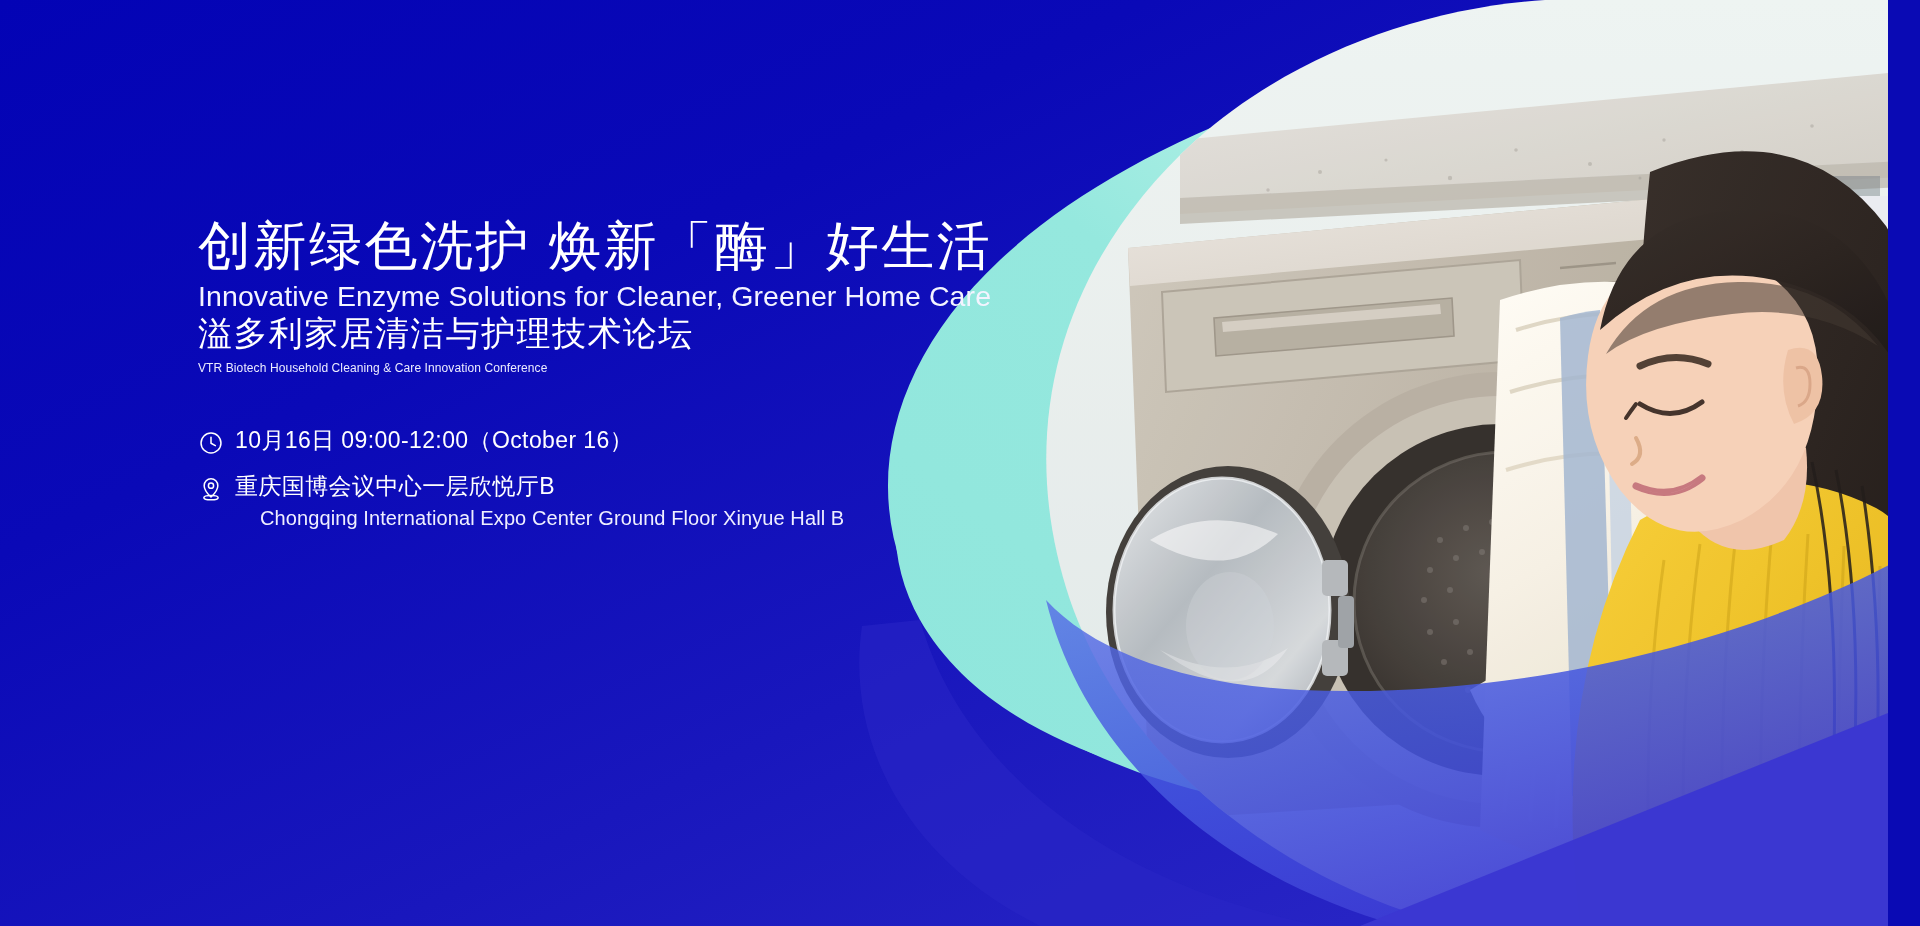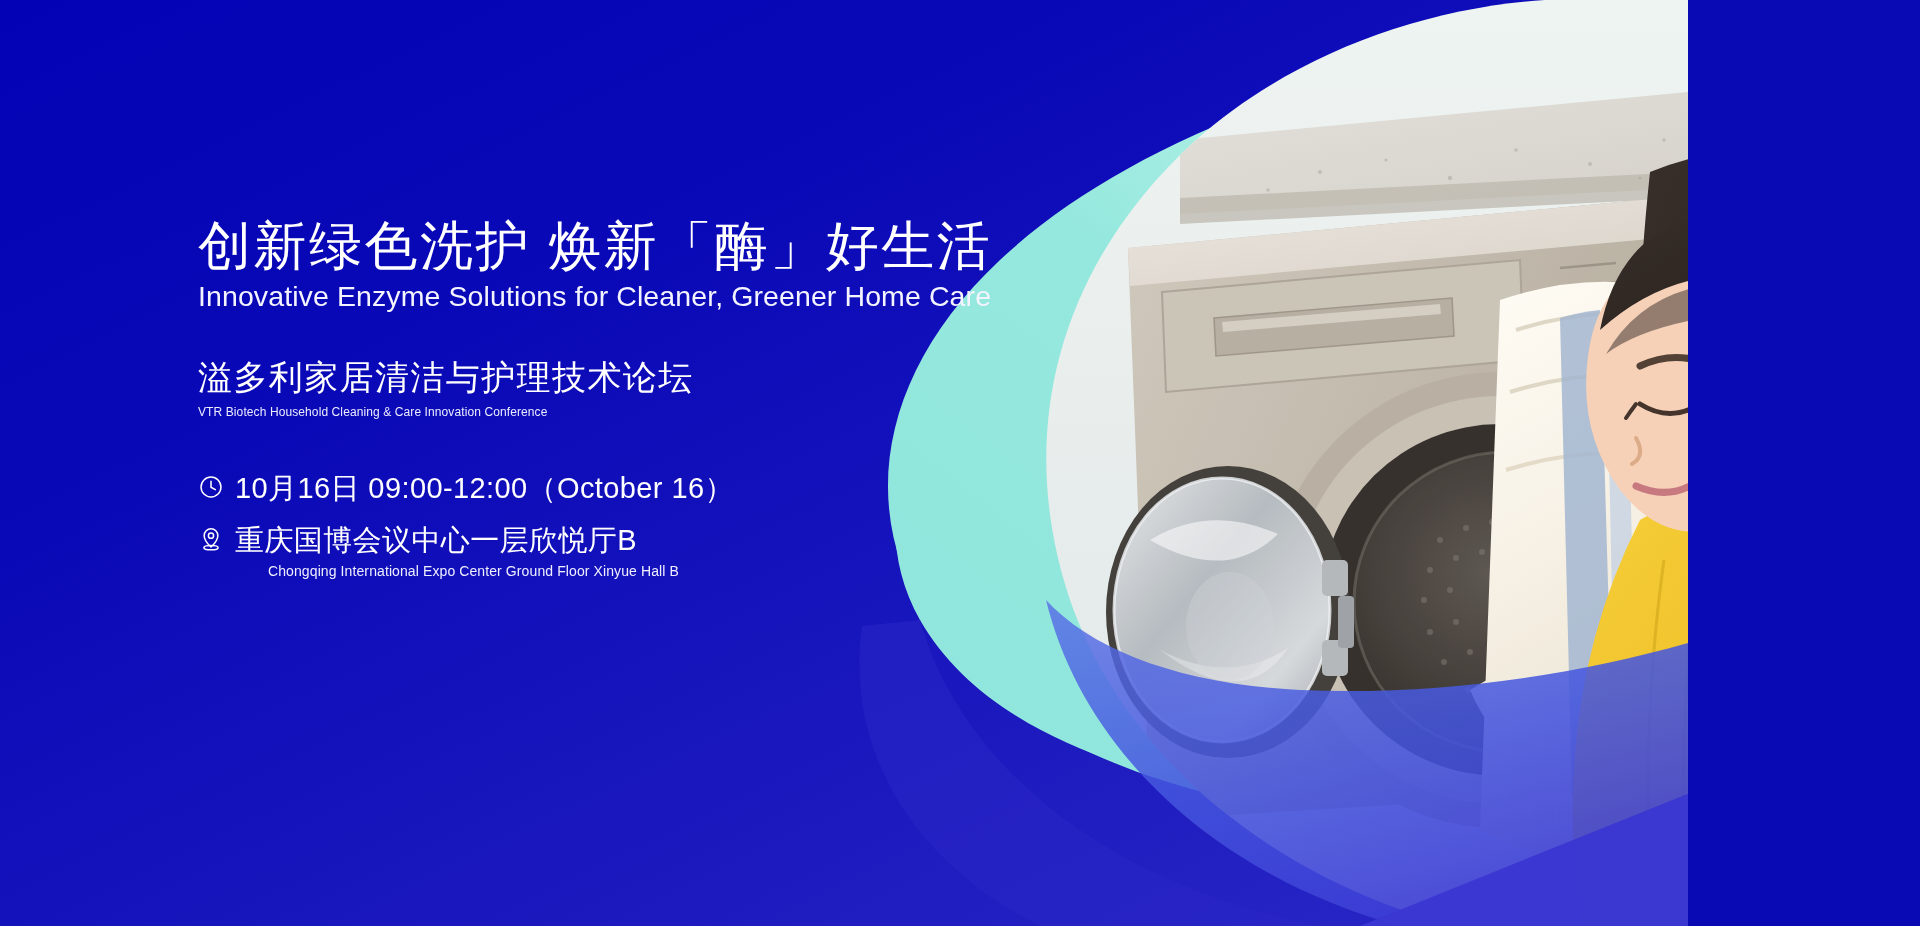--- a/index.html
+++ b/index.html
@@ -5,21 +5,21 @@
   * { margin:0; padding:0; box-sizing:border-box; }
   html, body {
     width:1920px; height:926px;
     overflow:hidden;
     background:#0a0ab4;
     font-family:"Liberation Sans", sans-serif;
   }
 
   #banner {
     position:relative;
-    width:1688px; height:926px;
+    width:1888px; height:926px;
     overflow:hidden;
     background:linear-gradient(125deg,
         #0404b6 0%,
         #0808b6 28%,
         #1512bb 55%,
         #2220c2 78%,
         #2e2bc8 100%);
   }
 
   
@@ -51,21 +51,20 @@
     margin-top:5px;
     font-size:28.5px;
     line-height:1.15;
     font-weight:400;
     letter-spacing:0.1px;
     white-space:nowrap;
     color:#f4f4ff;
   }
 
   .sub-cn {
-    margin-top:44px;
     font-size:34px;
     line-height:1.2;
     letter-spacing:1.4px;
     white-space:nowrap;
     color:#ffffff;
   }
   .sub-en {
     margin-top:7px;
     font-size:12px;
     line-height:1.2;
@@ -84,31 +83,31 @@
   .meta-row .ico {
     flex:0 0 auto;
     width:26px; height:26px;
     margin-right:11px;
     margin-top:3px;
   }
   .meta-row .ico svg { display:block; width:26px; height:26px; }
 
   .meta-text { display:flex; flex-direction:column; }
   .meta-cn {
-    font-size:29px;
+    font-size:23px;
     line-height:1.18;
     letter-spacing:0.4px;
     white-space:nowrap;
     color:#ffffff;
   }
   .meta-en {
-    font-size:14px;
+    font-size:20px;
     line-height:1.3;
     margin-top:5px;
-    margin-left:33px;
+    margin-left:25px;
     letter-spacing:0.1px;
     white-space:nowrap;
     color:#efefff;
   }
 </style>
 </head>
 <body>
 
 <div id="banner">
 

